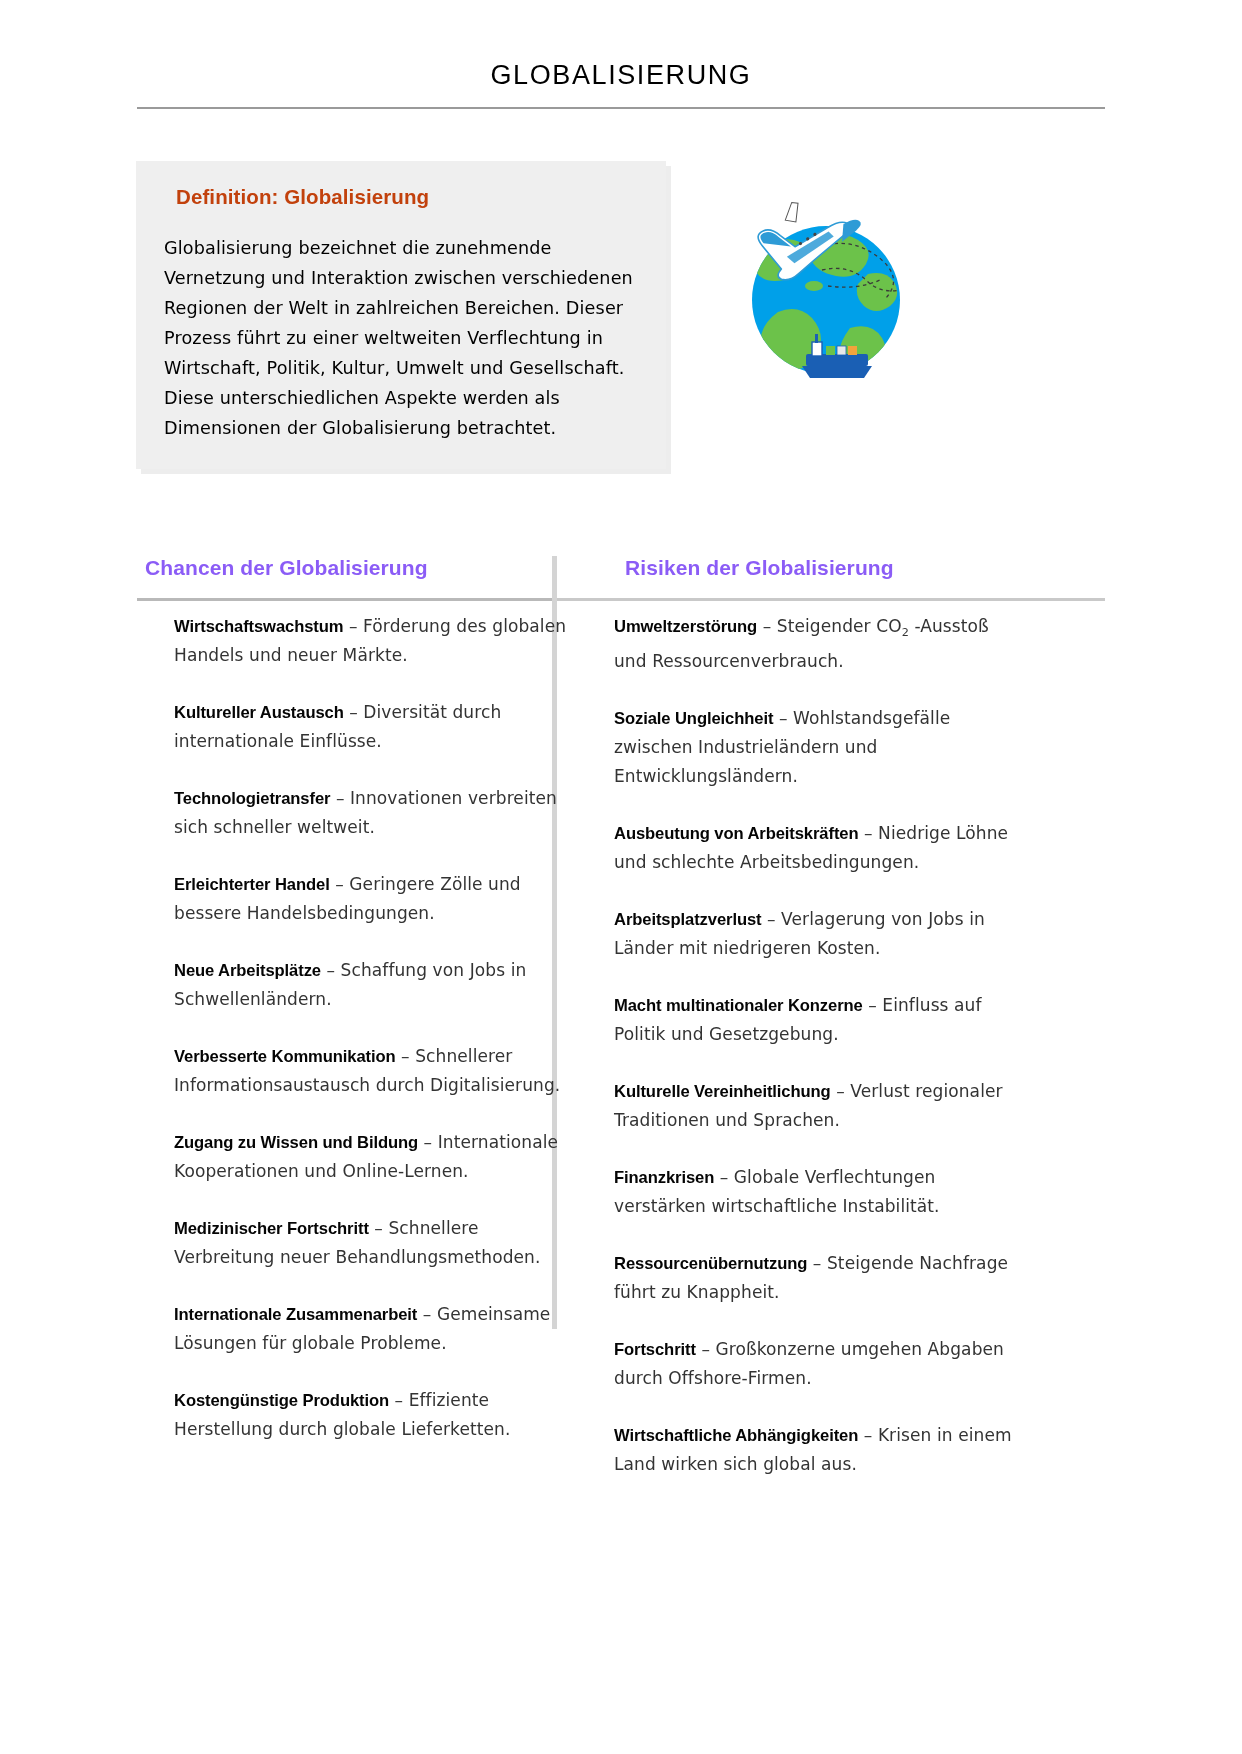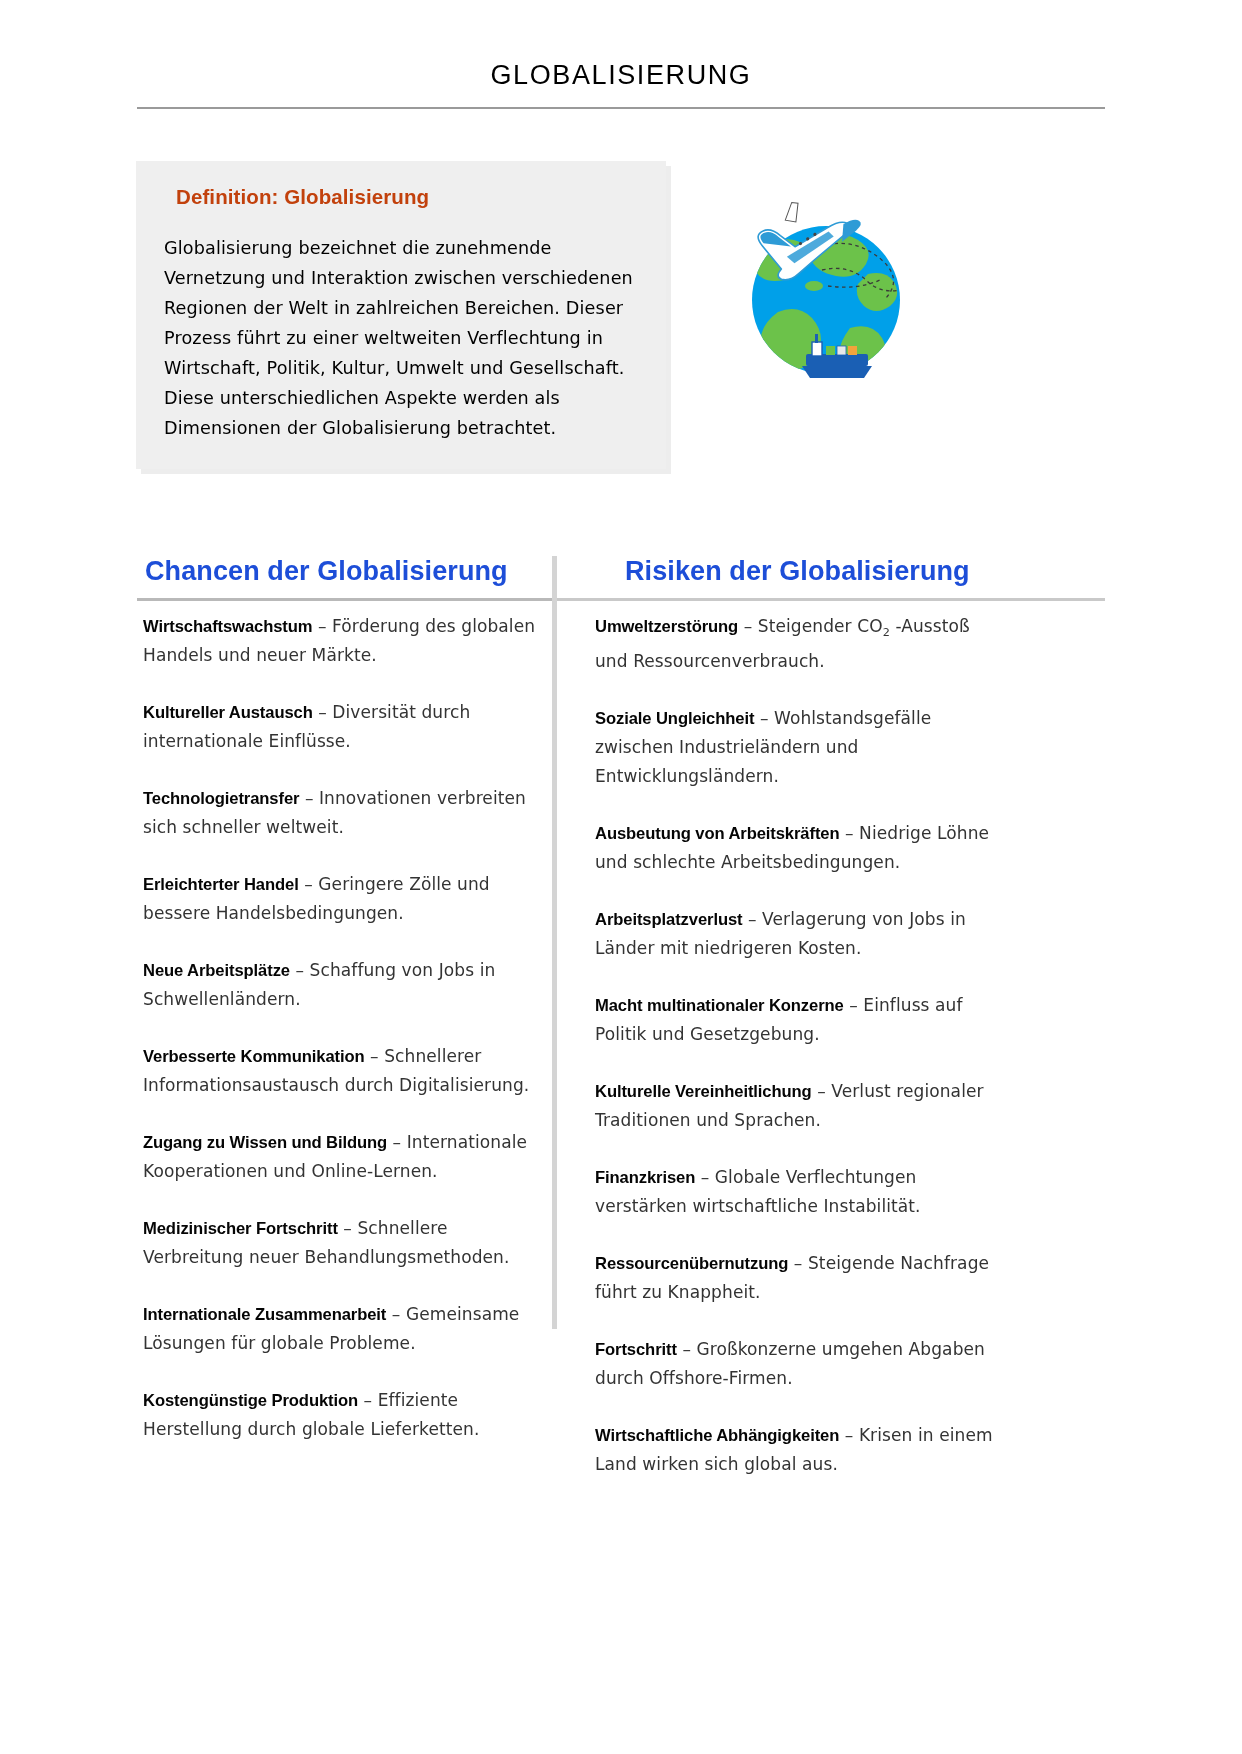--- a/index.html
+++ b/index.html
@@ -91,22 +91,22 @@
     left: 137px;
     width: 968px;
   }
   .col-headers {
     display: flex;
     position: relative;
   }
   .col-head {
     font-family: "Liberation Sans", "DejaVu Sans", sans-serif;
     font-weight: bold;
-    font-size: 27px;
-    color: #1d4ed8;
+    font-size: 21px;
+    color: #8b5cf6;
     padding: 0 0 20px 8px;
     letter-spacing: 0.1px;
   }
   .col-head.left  { width: 416px; }
   .col-head.right { width: 416px; margin-left: 56px; }
 
   .head-rule {
     position: absolute;
     top: 598px;
     left: 137px;
@@ -136,22 +136,22 @@
     display: flex;
     position: absolute;
     top: 612px;
     left: 137px;
     width: 968px;
   }
   .col-body {
     width: 416px;
     box-sizing: border-box;
   }
-  .col-body.left  { padding-right: 10px; }
-  .col-body.right { margin-left: 36px; }
+  .col-body.left  { padding-right: 10px; margin-left: 31px; }
+  .col-body.right { margin-left: 24px; }
 
   .entry {
     font-family: "DejaVu Sans", "Liberation Sans", sans-serif;
     font-size: 17px;
     line-height: 29px;
     color: #2b2b2b;
     margin: 0 0 28px 6px;
     letter-spacing: 0.1px;
   }
   .entry:last-child { margin-bottom: 0; }

